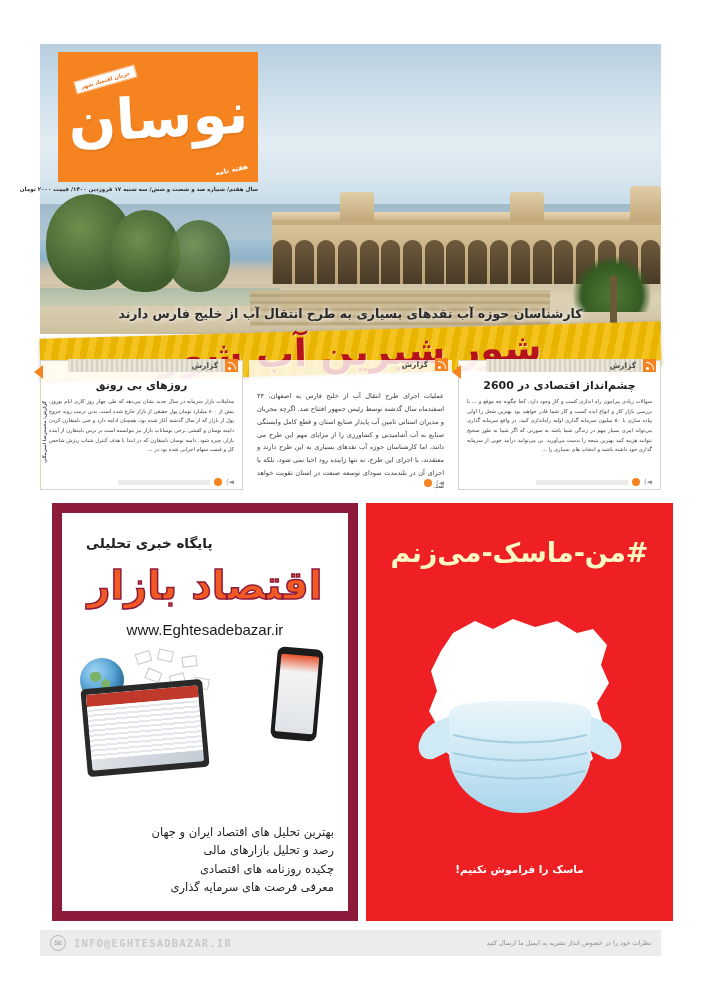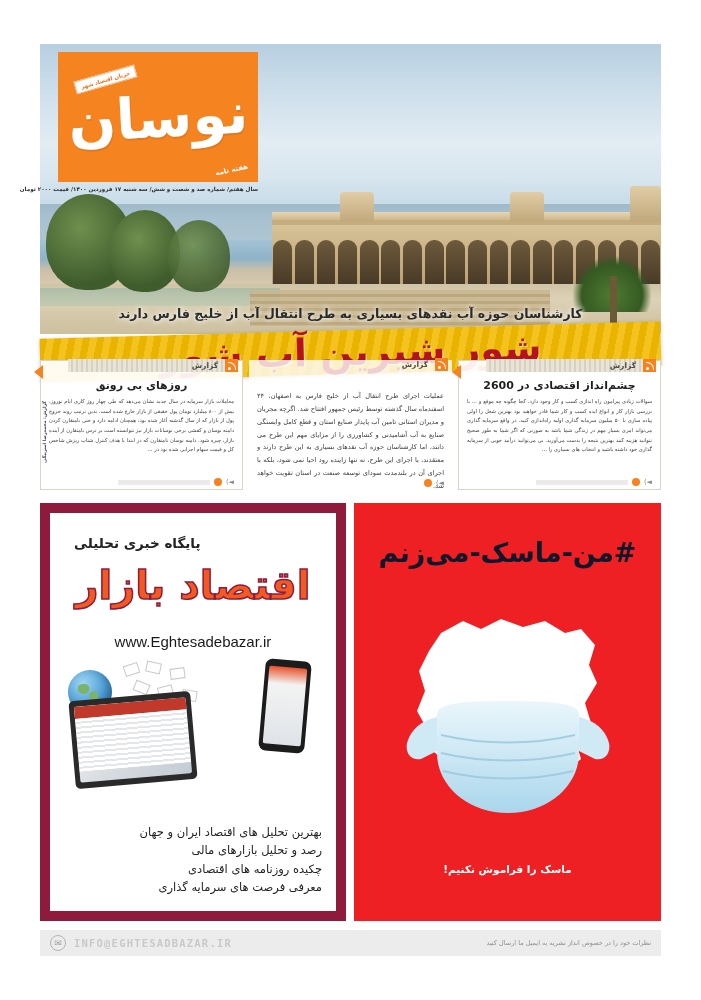--- a/index.html
+++ b/index.html
@@ -271,21 +271,21 @@
     writing-mode: vertical-rl;
     transform: rotate(180deg);
     font-size: 4.6px; font-weight: 700; color: #444;
     white-space: nowrap;
   }
   .card.mid .card-body { font-size: 6.6px; line-height: 1.95; }
 
   
   .ads-row {
     position: absolute;
-    left: 40px; top: 503px;
+    left: 52px; top: 503px;
     width: 621px; height: 418px;
     display: flex; gap: 8px; direction: ltr;
   }
 
   
   .ad-bazar {
     width: 306px; height: 418px;
     background: #8f1b3c;
     padding: 10px;
   }
@@ -304,21 +304,21 @@
   .ad-logo {
     margin-top: 14px;
     text-align: center; direction: rtl;
     font-size: 40px; font-weight: 700;
     color: #f15a22;
     -webkit-text-stroke: 1.5px #8f1b3c;
     letter-spacing: -1px;
     line-height: 1;
   }
   .ad-url {
-    margin-top: 28px;
+    margin-top: 16px;
     text-align: center;
     font-size: 15px; font-weight: 400; color: #1a1a1a;
     font-family: "Liberation Sans", sans-serif;
   }
   
   .devices { position: relative; height: 138px; margin-top: 4px; }
   .tablet {
     position: absolute; left: 8px; top: 42px;
     width: 122px; height: 88px;
     background: #2a2a2a; border-radius: 5px;
@@ -383,21 +383,21 @@
   
   .ad-mask {
     width: 307px; height: 418px;
     background: #ee2024;
     position: relative;
     overflow: hidden;
   }
   .mask-hashtag {
     position: absolute; left: 0; right: 0; top: 34px;
     text-align: center; direction: rtl;
-    color: #0f172a;
+    color: #fef9c3;
     font-size: 27px; font-weight: 700;
     letter-spacing: -.5px;
   }
   .iran-map {
     position: absolute;
     left: 50%; top: 96px;
     transform: translateX(-50%);
     width: 206px; height: 218px;
   }
   .face-mask {

